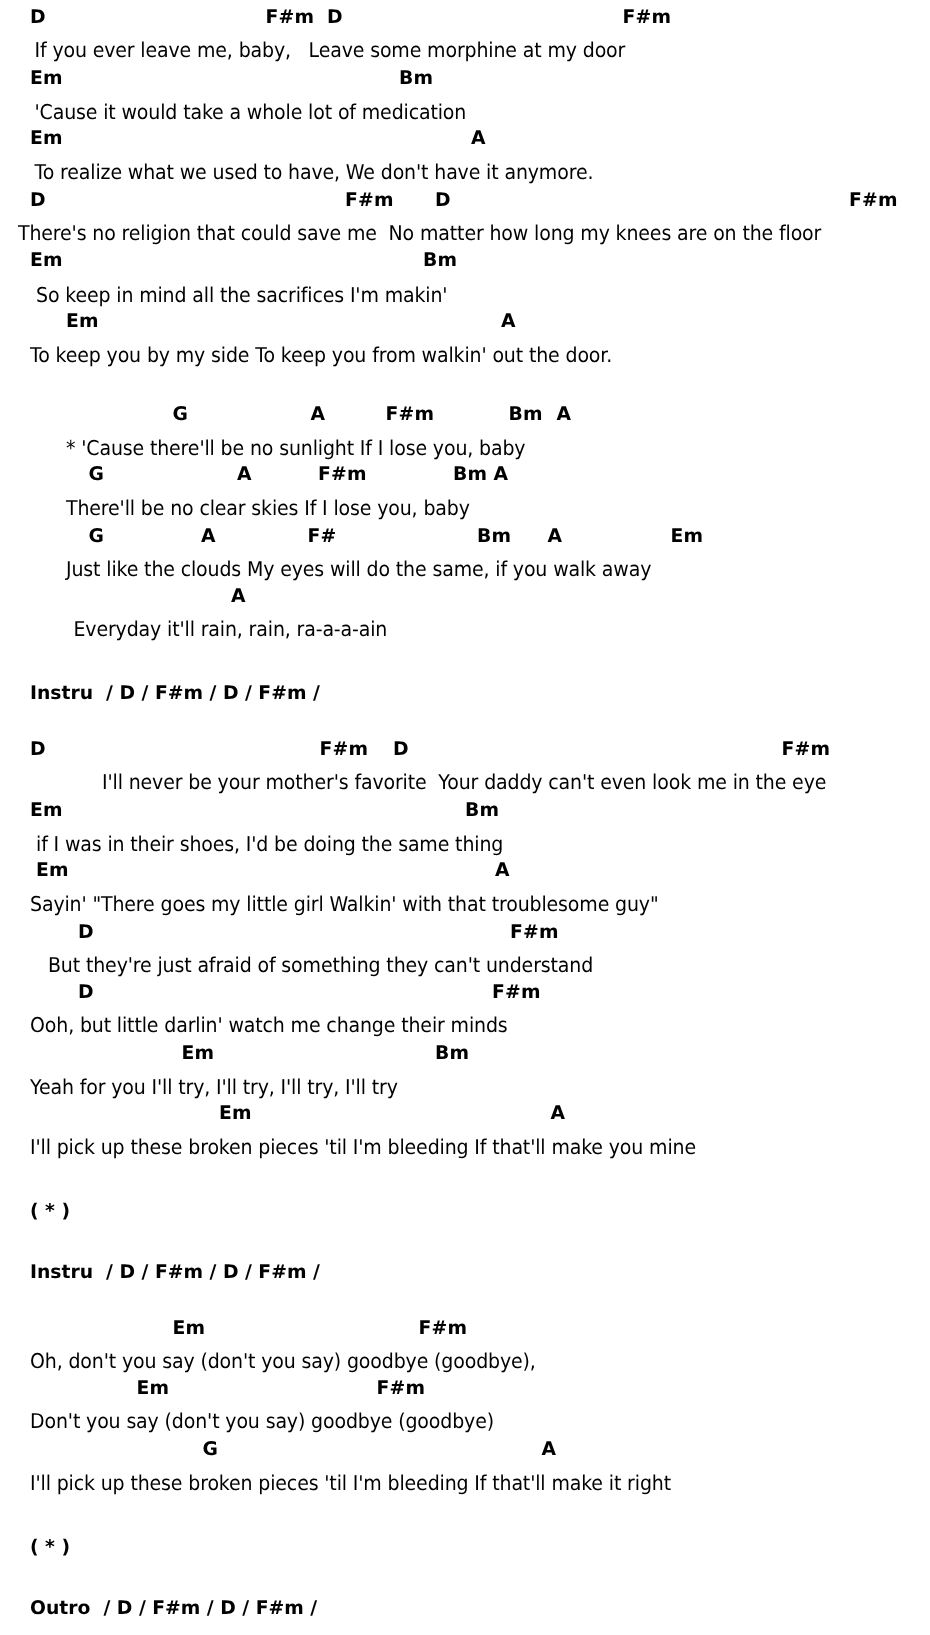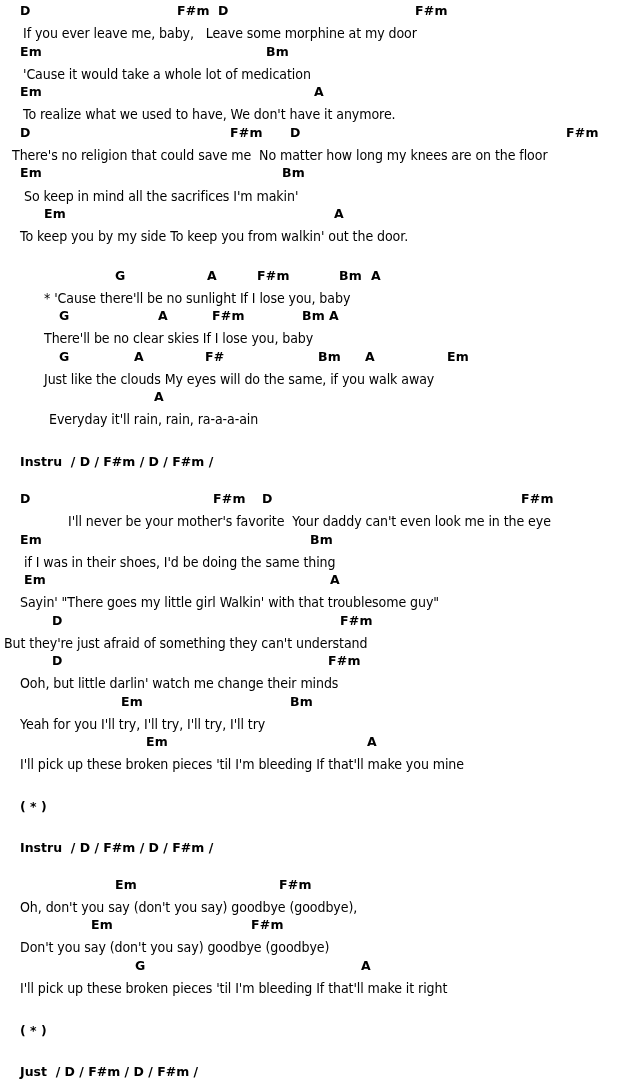--- a/index.html
+++ b/index.html
@@ -36,30 +36,30 @@
     <div class="line chord-line" style="top: 389px; width: 620px;"><span class="chord" style="left: 154px;">A</span></div>
     <div class="line" style="top: 409px; left: 49px;"><span class="lyric" style="display: inline-block;">Everyday it'll rain, rain, ra-a-a-ain</span></div>
     <div class="line" style="top: 451px; left: 20px;"><span class="label">Instru  / D / F#m / D / F#m /</span></div>
     <div class="line chord-line" style="top: 491px; width: 620px;"><span class="chord" style="left: 20px;">D</span><span class="chord" style="left: 213px;">F#m</span><span class="chord" style="left: 262px;">D</span><span class="chord" style="left: 521px;">F#m</span></div>
     <div class="line" style="top: 511px; left: 24px; margin-left: 44px;"><span class="lyric" style="display: inline-block;">I'll never be your mother's favorite  Your daddy can't even look me in the eye</span></div>
     <div class="line chord-line" style="top: 532px; width: 620px;"><span class="chord" style="left: 20px;">Em</span><span class="chord" style="left: 310px;">Bm</span></div>
     <div class="line" style="top: 552px; left: 24px;"><span class="lyric" style="display: inline-block;">if I was in their shoes, I'd be doing the same thing</span></div>
     <div class="line chord-line" style="top: 572px; width: 620px;"><span class="chord" style="left: 24px;">Em</span><span class="chord" style="left: 330px;">A</span></div>
     <div class="line" style="top: 592px; left: 20px;"><span class="lyric" style="display: inline-block;">Sayin' "There goes my little girl Walkin' with that troublesome guy"</span></div>
     <div class="line chord-line" style="top: 613px; width: 620px;"><span class="chord" style="left: 52px;">D</span><span class="chord" style="left: 340px;">F#m</span></div>
-    <div class="line" style="top: 633px; left: 4px;"><span class="lyric" style="display: inline-block;">But they're just afraid of something they can't understand</span></div>
+    <div class="line" style="top: 633px; left: 32px;"><span class="lyric" style="display: inline-block;">But they're just afraid of something they can't understand</span></div>
     <div class="line chord-line" style="top: 653px; width: 620px;"><span class="chord" style="left: 52px;">D</span><span class="chord" style="left: 328px;">F#m</span></div>
     <div class="line" style="top: 673px; left: 20px;"><span class="lyric" style="display: inline-block;">Ooh, but little darlin' watch me change their minds</span></div>
     <div class="line chord-line" style="top: 694px; width: 620px;"><span class="chord" style="left: 121px;">Em</span><span class="chord" style="left: 290px;">Bm</span></div>
     <div class="line" style="top: 714px; left: 20px;"><span class="lyric" style="display: inline-block;">Yeah for you I'll try, I'll try, I'll try, I'll try</span></div>
     <div class="line chord-line" style="top: 734px; width: 620px;"><span class="chord" style="left: 146px;">Em</span><span class="chord" style="left: 367px;">A</span></div>
     <div class="line" style="top: 754px; left: 20px;"><span class="lyric" style="display: inline-block;">I'll pick up these broken pieces 'til I'm bleeding If that'll make you mine</span></div>
     <div class="line" style="top: 796px; left: 20px;"><span class="label">( * )</span></div>
     <div class="line" style="top: 837px; left: 20px;"><span class="label">Instru  / D / F#m / D / F#m /</span></div>
     <div class="line chord-line" style="top: 877px; width: 620px;"><span class="chord" style="left: 115px;">Em</span><span class="chord" style="left: 279px;">F#m</span></div>
     <div class="line" style="top: 897px; left: 20px;"><span class="lyric" style="display: inline-block;">Oh, don't you say (don't you say) goodbye (goodbye),</span></div>
     <div class="line chord-line" style="top: 917px; width: 620px;"><span class="chord" style="left: 91px;">Em</span><span class="chord" style="left: 251px;">F#m</span></div>
     <div class="line" style="top: 937px; left: 20px;"><span class="lyric" style="display: inline-block;">Don't you say (don't you say) goodbye (goodbye)</span></div>
     <div class="line chord-line" style="top: 958px; width: 620px;"><span class="chord" style="left: 135px;">G</span><span class="chord" style="left: 361px;">A</span></div>
     <div class="line" style="top: 978px; left: 20px;"><span class="lyric" style="display: inline-block;">I'll pick up these broken pieces 'til I'm bleeding If that'll make it right</span></div>
     <div class="line" style="top: 1020px; left: 20px;"><span class="label">( * )</span></div>
-    <div class="line" style="top: 1061px; left: 20px;"><span class="label">Just  / D / F#m / D / F#m /</span></div>
+    <div class="line" style="top: 1061px; left: 20px;"><span class="label">Outro  / D / F#m / D / F#m /</span></div>
   </div>
 
 </body></html>

